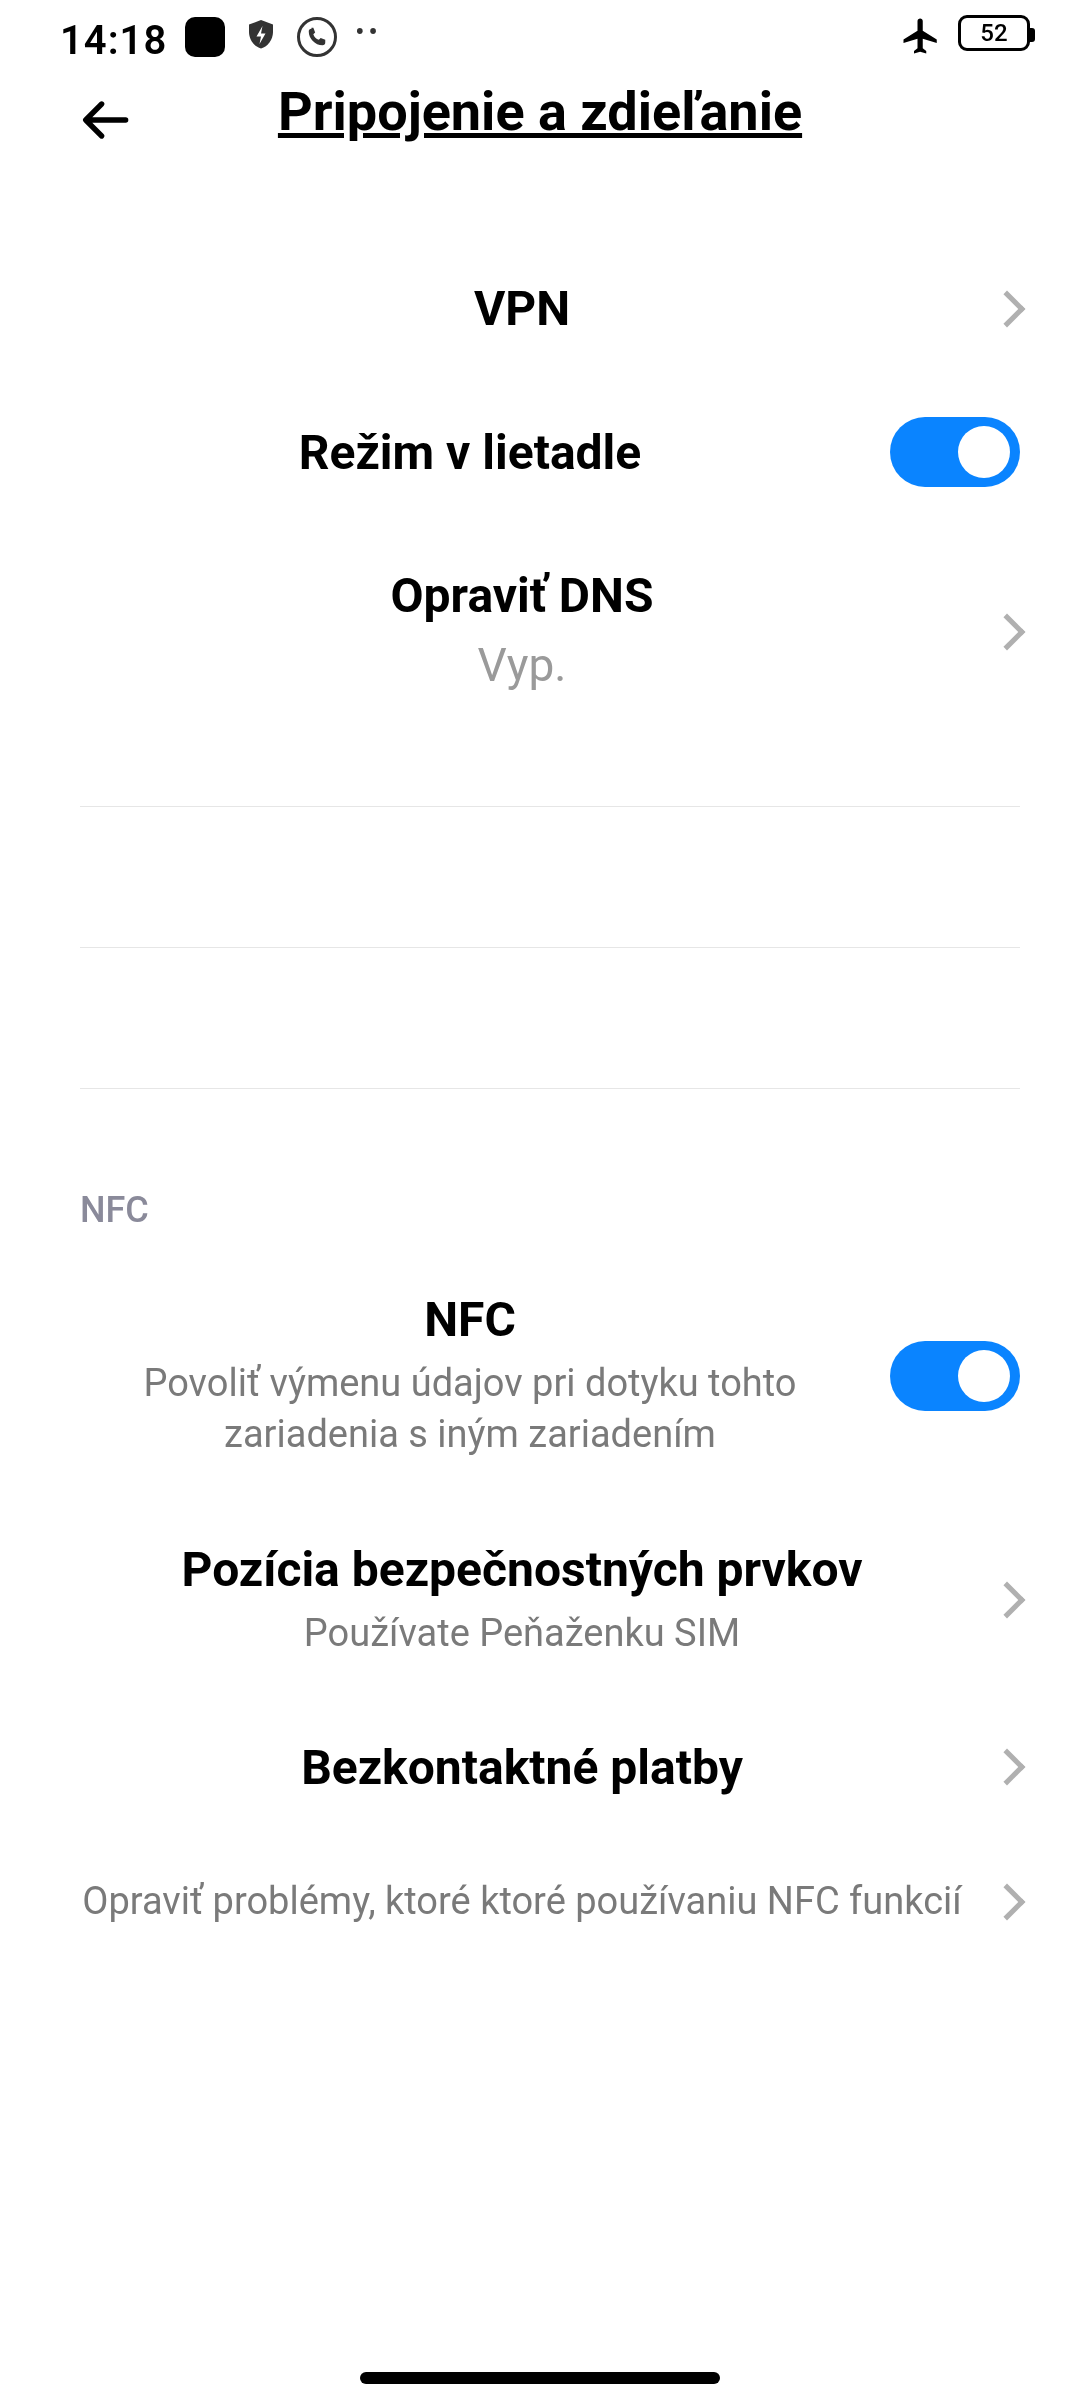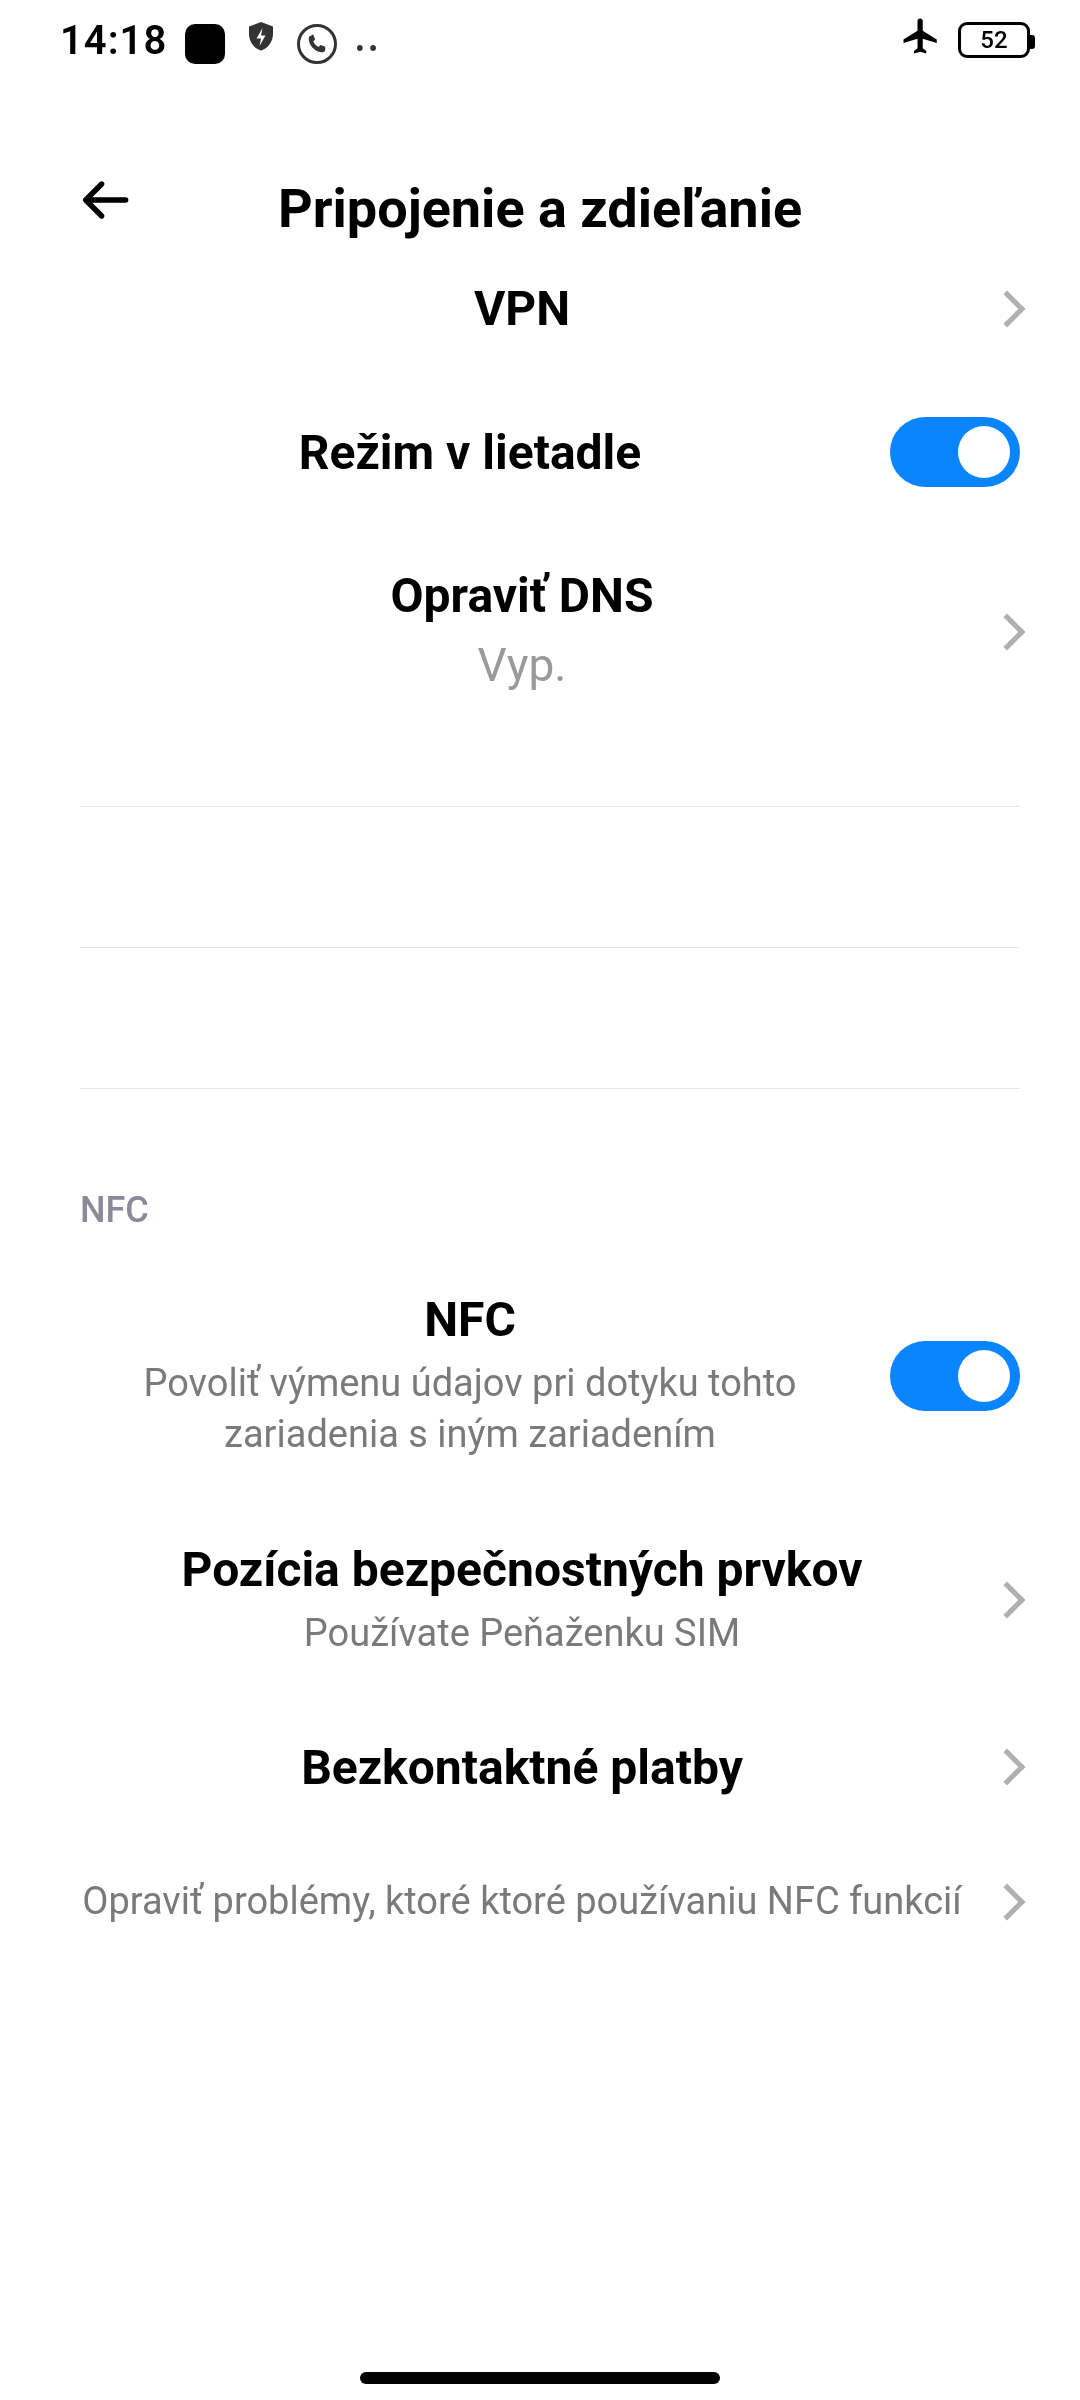--- a/index.html
+++ b/index.html
@@ -15,22 +15,22 @@
   
   .status-bar {
     display: flex;
     justify-content: space-between;
     align-items: center;
     height: 80px;
     padding: 0 50px 0 60px;
     font-size: 38px;
     font-weight: 500;
   }
-  .status-left { display: flex; align-items: flex-end; gap: 18px; }
-  .status-right { display: flex; align-items: center; gap: 16px; }
+  .status-left { display: flex; align-items: flex-start; gap: 18px; }
+  .status-right { display: flex; align-items: flex-start; gap: 16px; }
   .clock { font-size: 40px; font-weight: 600; letter-spacing: 1px; }
   .square-icon {
     width: 40px; height: 40px; background: #000; border-radius: 10px;
   }
   .shield-icon-svg { width: 36px; height: 36px; }
   .viber-icon {
     width: 40px; height: 40px; border: 3px solid #333; border-radius: 50%;
     display: inline-flex; align-items: center; justify-content: center;
     font-size: 22px; color:#333;
   }
@@ -42,23 +42,24 @@
     font-size: 24px; font-weight: 500; position: relative;
   }
   .battery::after {
     content:""; position:absolute; right:-8px; top:10px;
     width:5px; height:14px; background:#000; border-radius: 0 3px 3px 0;
   }
 
   
   .header {
     display: flex;
-    align-items: flex-end;
+    align-items: flex-start;
     height: 160px;
     padding: 0 75px;
+    text-decoration: underline;
   }
   .back-arrow {
     width: 80px; height: 80px;
     display:flex; align-items:center; justify-content:flex-start;
   }
   .header-title {
     flex: 1;
     display:flex; justify-content:center;
     font-size: 54px;
     font-weight: 700;

